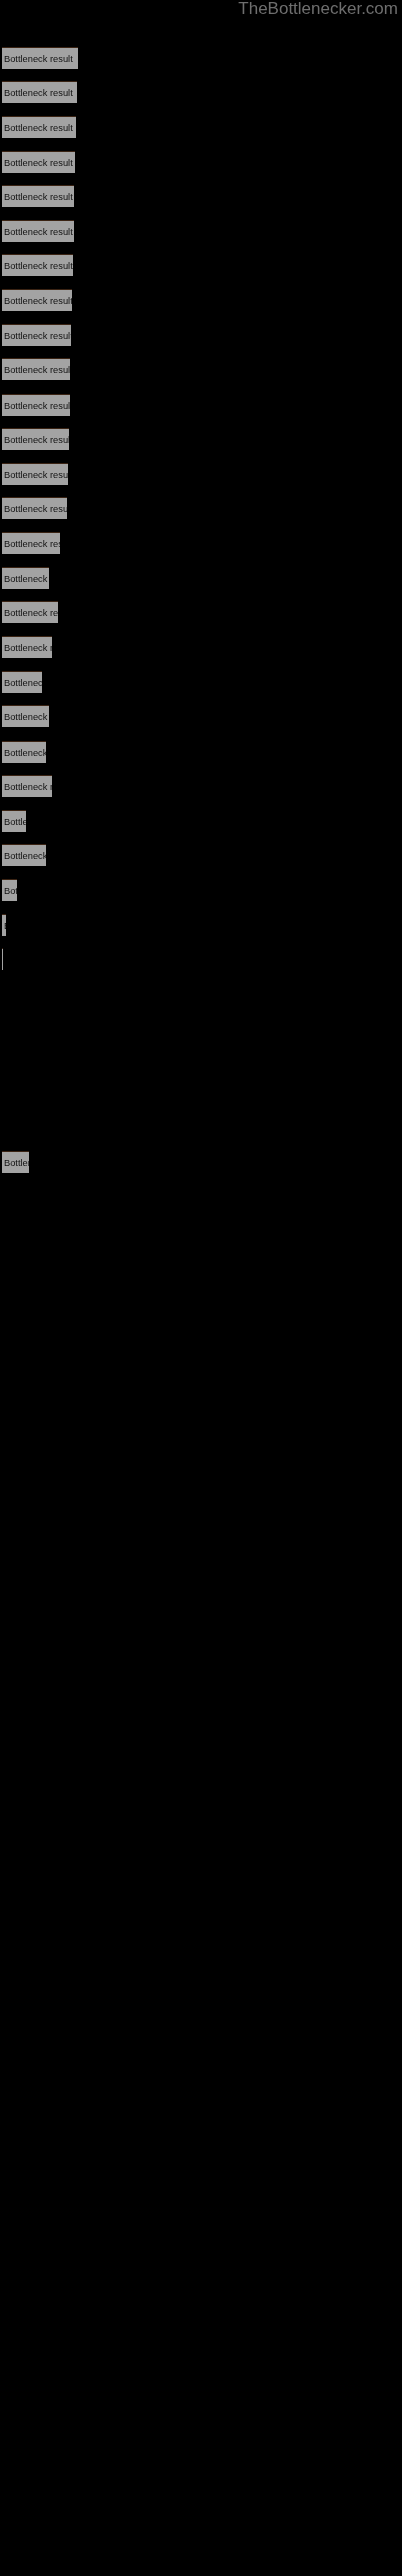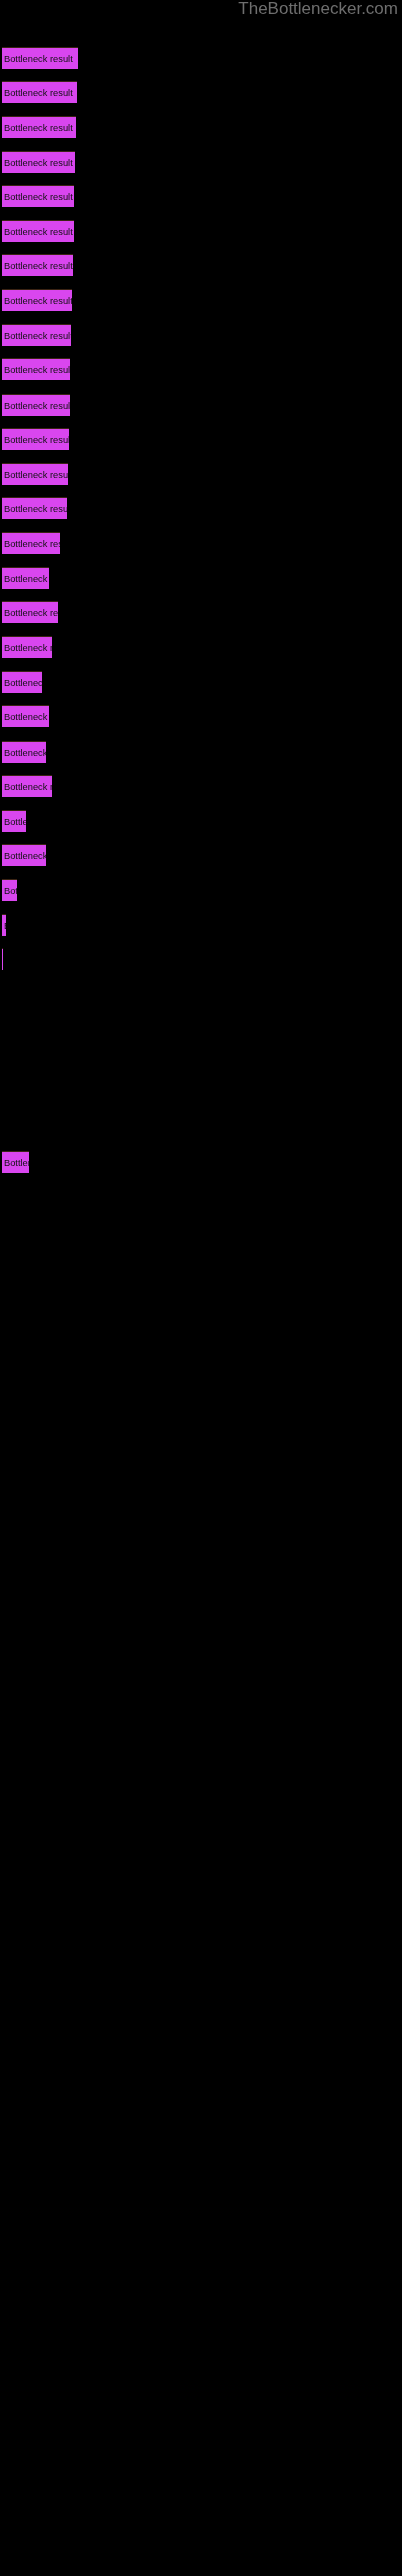--- a/index.html
+++ b/index.html
@@ -34,21 +34,21 @@
     top: 0;
     left: 0;
     width: 403px;
     height: 2494px;
   }
 
   .bar {
     position: absolute;
     left: 1.6px;
     height: 22px;
-    background: #d946ef;
+    background: #a3a3a3;
     border-top: 1.6px solid #3a2313;
     box-sizing: border-box;
     overflow: hidden;
     white-space: nowrap;
   }
 
   .bar-label {
     position: absolute;
     left: 2.4px;
     top: 50%;

